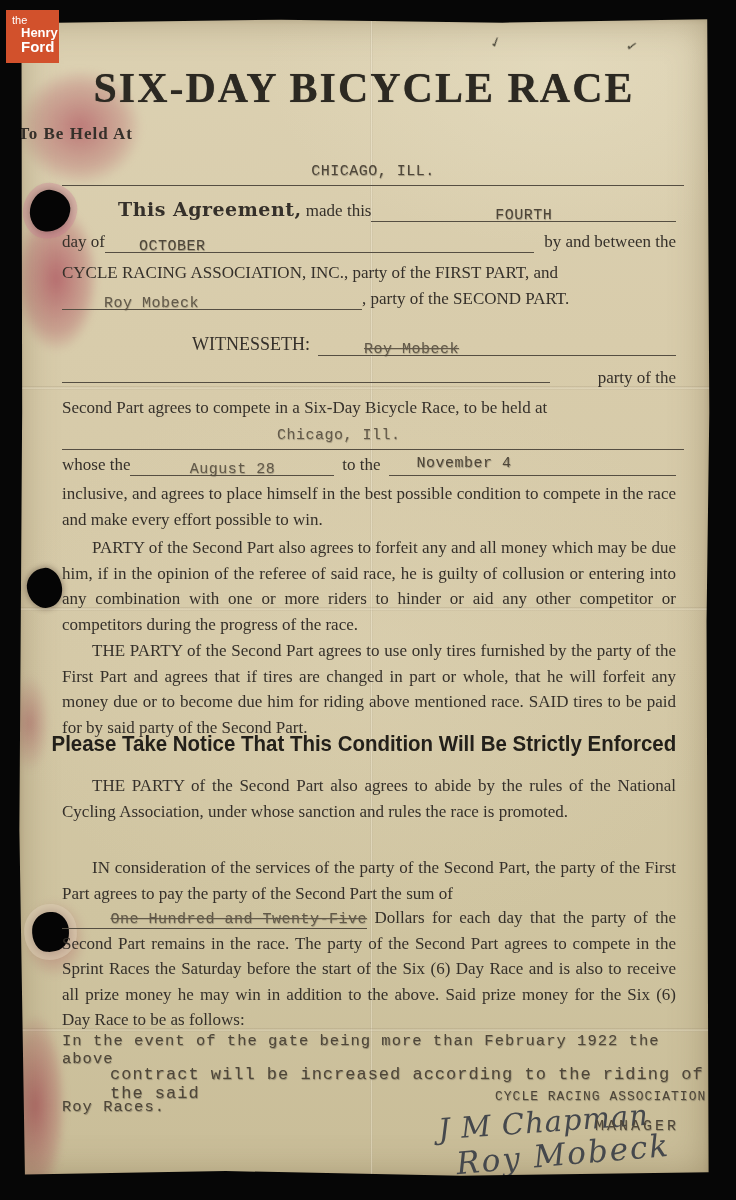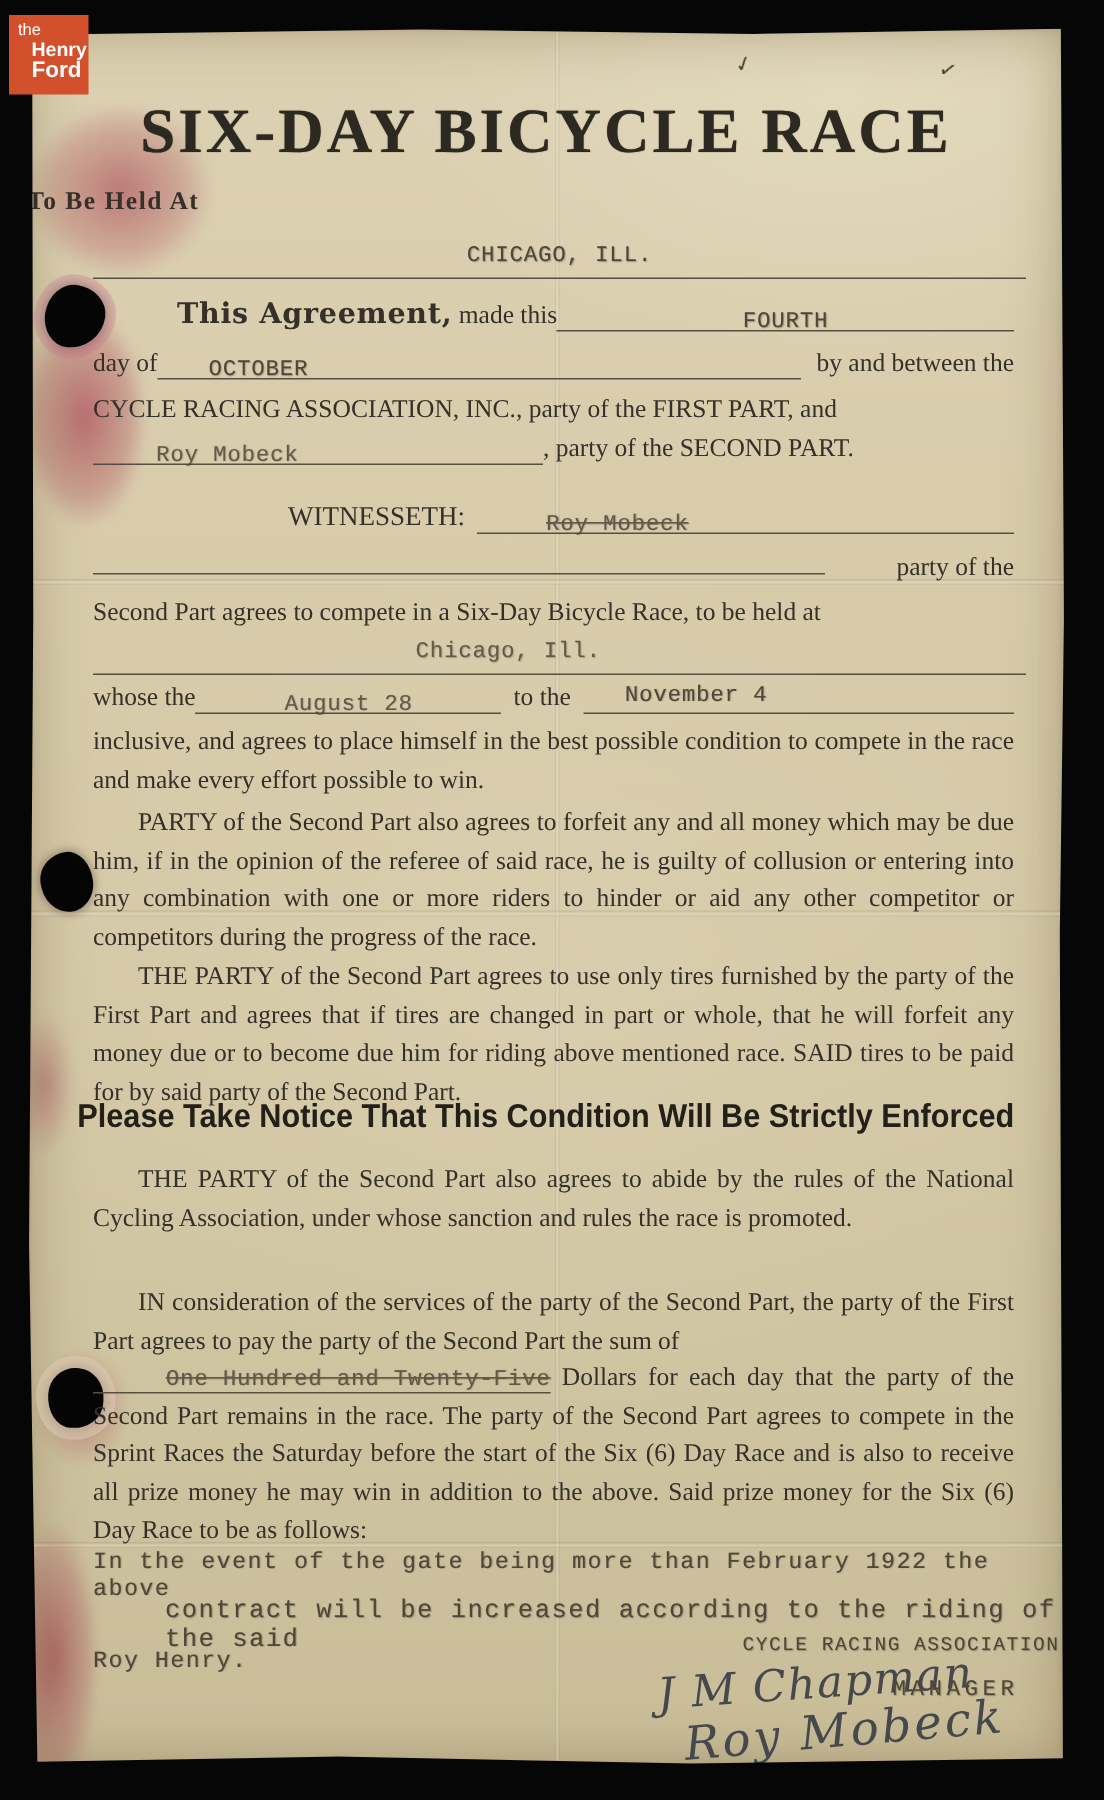--- a/index.html
+++ b/index.html
@@ -191,21 +191,21 @@
     <div class="abs notice" style="top:713px;"><span>Please Take Notice That This Condition Will Be Strictly Enforced</span></div>
 
     <div class="abs para indent body-col" style="top:755px;">THE PARTY of the Second Part also agrees to abide by the rules of the National Cycling Association, under whose sanction and rules the race is promoted.</div>
 
     <div class="abs para indent body-col" style="top:837px;">IN consideration of the services of the party of the Second Part, the party of the First Part agrees to pay the party of the Second Part the sum of</div>
 
     <div class="abs para body-col" style="top:887px;"><span class="fill-inline"><span class="typed typed-dim" style="text-decoration:line-through;">One Hundred and Twenty-Five</span></span><span> Dollars for each day that the party of the Second Part remains in the race.  The party of the Second Part agrees to compete in the Sprint Races the Saturday before the start of the Six (6) Day Race and is also to receive all prize money he may win in addition to the above.  Said prize money for the Six (6) Day Race to be as follows:</span></div>
 
     <div class="abs typed" style="left:44px; top:1014px; font-size:15.5px; letter-spacing:1px;">In the event of the gate being more than February 1922 the above</div>
     <div class="abs typed" style="left:44px; top:1047px; font-size:17px; letter-spacing:1px;margin-left:48px;">contract will be increased according to the riding of the said</div>
-    <div class="abs typed" style="left:44px; top:1080px; font-size:15.5px; letter-spacing:1px;">Roy Henry.</div>
+    <div class="abs typed" style="left:44px; top:1080px; font-size:15.5px; letter-spacing:1px;">Roy Races.</div>
 
     <div class="abs typed" style="left:477px; top:1071px; font-size:13px; letter-spacing:1px;">CYCLE RACING ASSOCIATION</div>
     <div class="abs sig sig-chapman" style="left:420px; top:1087px;">J M Chapman</div>
     <div class="abs typed" style="left:577px; top:1100px; font-size:15px; letter-spacing:3px;">MANAGER</div>
     <div class="abs sig sig-mobeck" style="left:438px; top:1118px;">Roy Mobeck</div>
 
   </div>
 </div>
 
 <div class="thf-logo">

